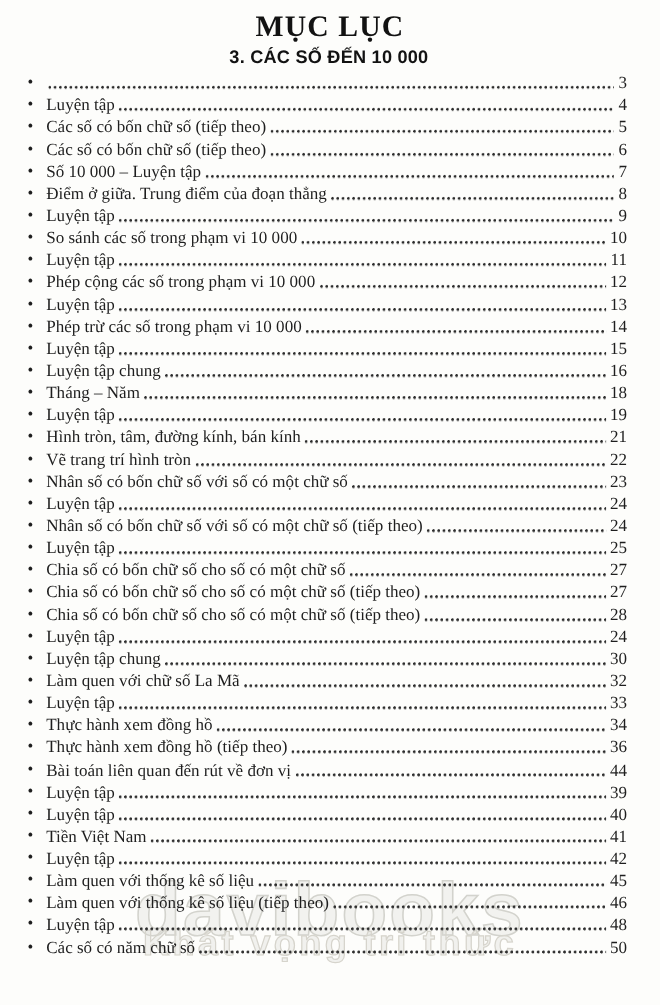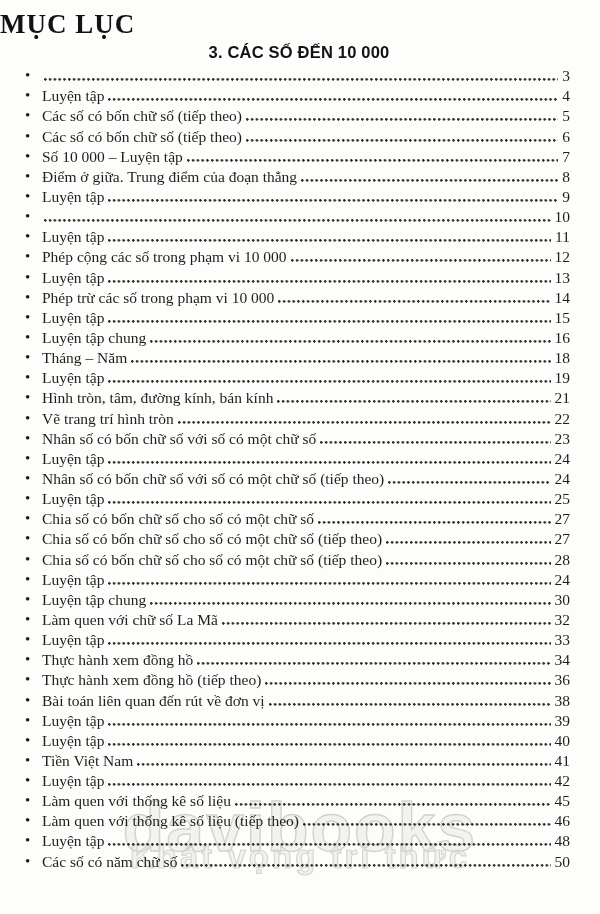--- a/index.html
+++ b/index.html
@@ -9,21 +9,21 @@
     height: 914px;
     background: #fdfdfb;
     overflow: hidden;
     font-family: "Liberation Serif", serif;
     color: #1e1e1e;
   }
   .content { position: relative; z-index: 1; }
   .title {
     margin: 0;
     padding-top: 9px;
-    text-align: left;
+    text-align: center;
     font-family: "Liberation Serif", serif;
     font-weight: bold;
     font-size: 27px;
     letter-spacing: 1px;
     color: #121212;
   }
   .section-header {
     margin: 3px 2px 3px 0;
     text-align: center;
     font-family: "Liberation Sans", sans-serif;
@@ -154,20 +154,21 @@
 
   <li class="toc-row">
     <span class="bullet">•</span>
     <span class="label">Luyện tập</span>
     <span class="leader"></span>
     <span class="pagenum">9</span>
   </li>
 
   <li class="toc-row">
     <span class="bullet">•</span>
+    <span class="label">So sánh các số trong phạm vi 10 000</span>
     <span class="leader"></span>
     <span class="pagenum">10</span>
   </li>
 
   <li class="toc-row">
     <span class="bullet">•</span>
     <span class="label">Luyện tập</span>
     <span class="leader"></span>
     <span class="pagenum">11</span>
   </li>
@@ -323,21 +324,21 @@
     <span class="bullet">•</span>
     <span class="label">Thực hành xem đồng hồ (tiếp theo)</span>
     <span class="leader"></span>
     <span class="pagenum">36</span>
   </li>
 
   <li class="toc-row">
     <span class="bullet">•</span>
     <span class="label">Bài toán liên quan đến rút về đơn vị</span>
     <span class="leader"></span>
-    <span class="pagenum">38</span>
+    <span class="pagenum">44</span>
   </li>
 
   <li class="toc-row">
     <span class="bullet">•</span>
     <span class="label">Luyện tập</span>
     <span class="leader"></span>
     <span class="pagenum">39</span>
   </li>
 
   <li class="toc-row">

